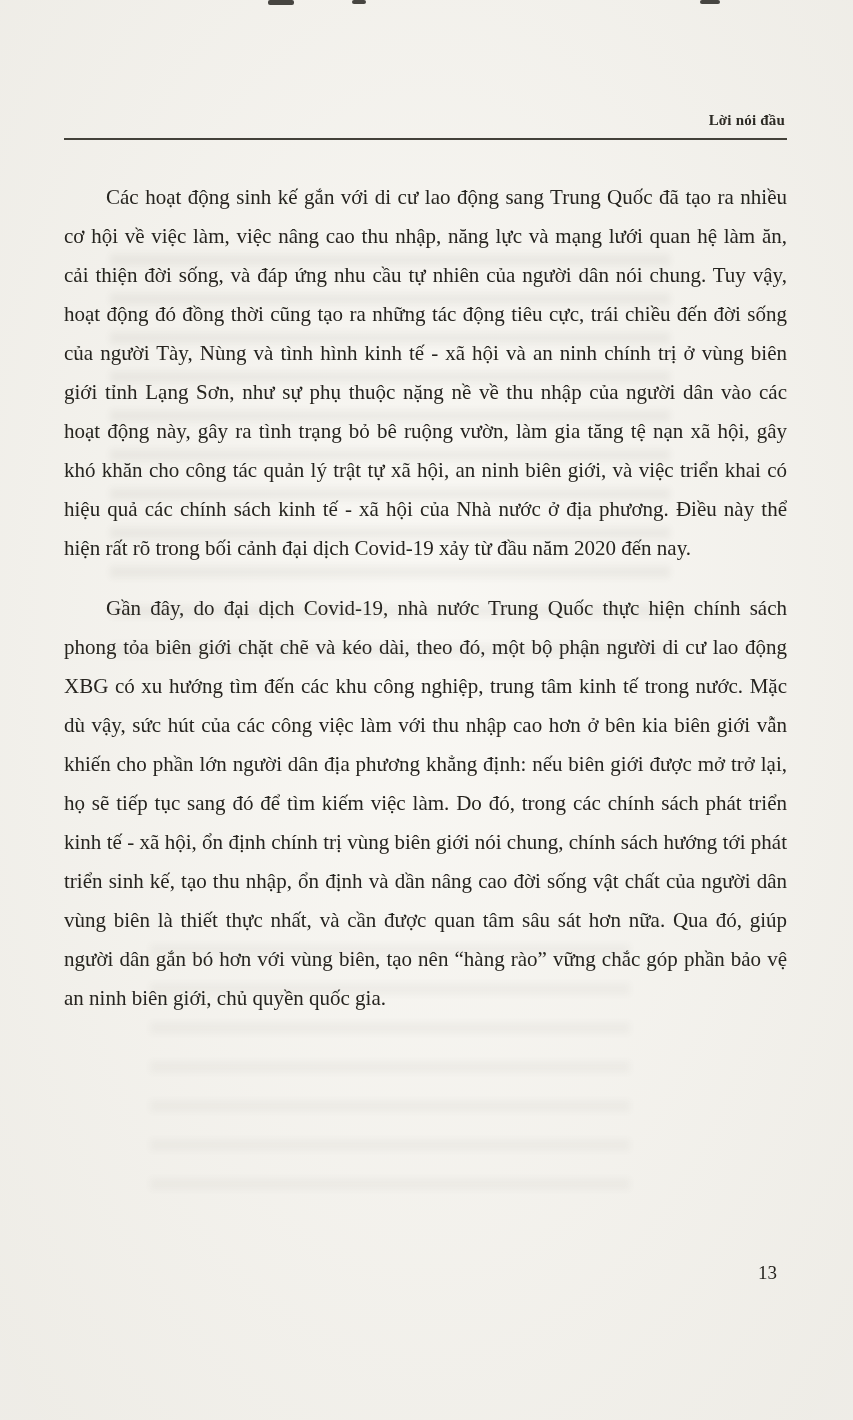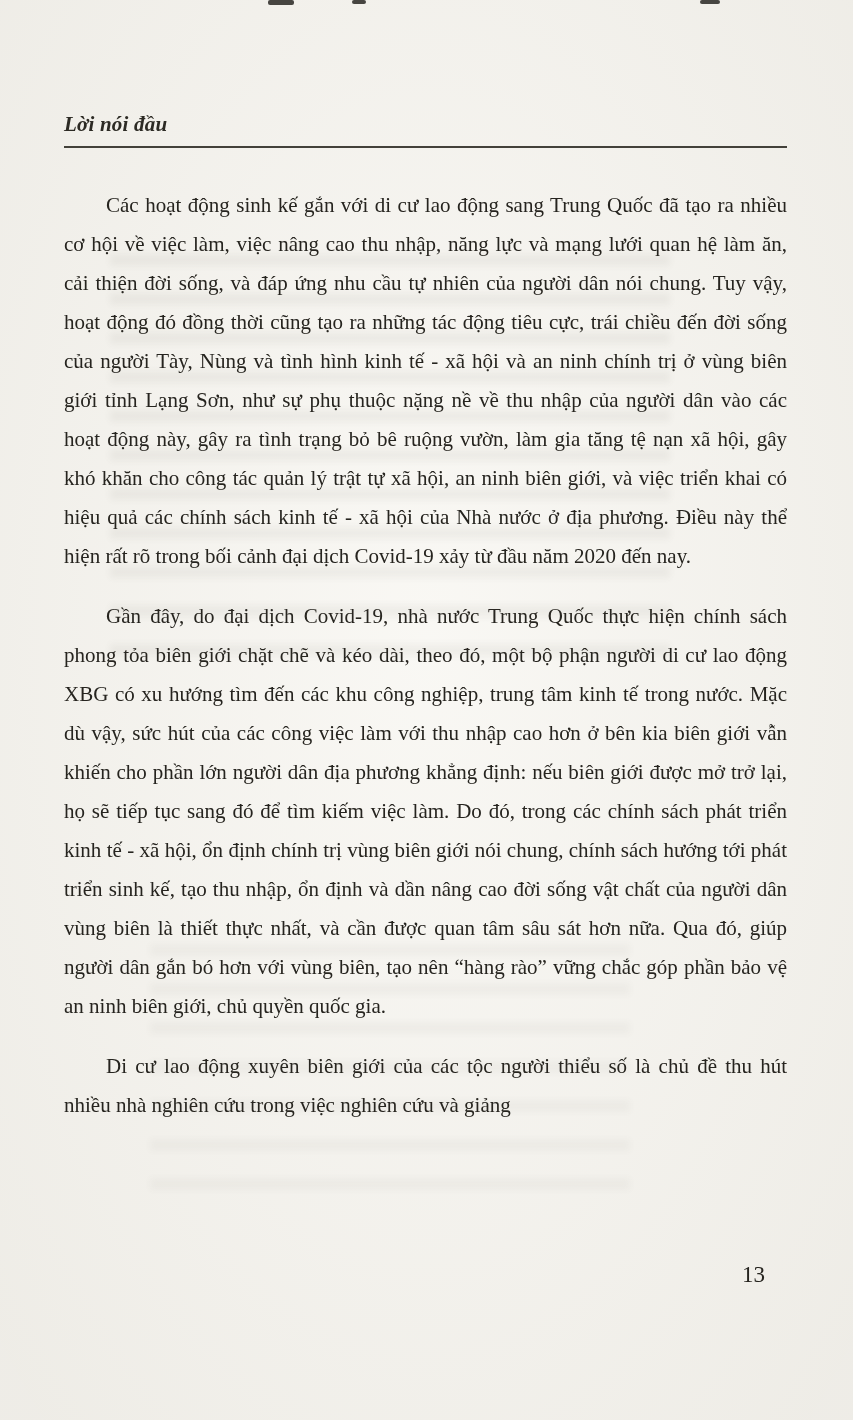--- a/index.html
+++ b/index.html
@@ -14,23 +14,23 @@
     margin: 0 auto;
     background: #f6f4ee;
     background-image: radial-gradient(ellipse at 50% 45%, rgba(255,255,255,0.35), rgba(0,0,0,0.03) 95%);
     box-sizing: border-box;
     padding: 112px 66px 0 64px;
     font-family: "Liberation Serif", serif;
     color: #26241f;
     overflow: hidden;
   }
   .running-header {
-    font-style: italic;
+    text-align: right;
     font-weight: bold;
-    font-size: 21px;
+    font-size: 15px;
     letter-spacing: 0.2px;
     color: #2c2a24;
     padding-right: 2px;
   }
   .header-rule {
     margin-top: 9px;
     border: 0;
     border-top: 2px solid #43413a;
     height: 0;
   }
@@ -41,22 +41,22 @@
     margin: 0 0 21px 0;
     font-size: 21px;
     line-height: 39px;
     text-align: justify;
     text-indent: 42px;
     color: #26241f;
   }
   .page-number {
     position: absolute;
     top: 1262px;
-    right: 88px;
-    font-size: 23px;
+    right: 76px;
+    font-size: 19px;
     color: #26241f;
   }
   
   .bleed {
     position: absolute;
     filter: blur(3px);
     opacity: 0.06;
     background: repeating-linear-gradient(
       180deg,
       transparent 0 14px,
@@ -89,18 +89,17 @@
   <div class="bleed bleed-1"></div>
   <div class="bleed bleed-2"></div>
 
   <div class="running-header">Lời nói đầu</div>
 
   <hr class="header-rule">
 
   <div class="page-body">
     <p>Các hoạt động sinh kế gắn với di cư lao động sang Trung Quốc đã tạo ra nhiều cơ hội về việc làm, việc nâng cao thu nhập, năng lực và mạng lưới quan hệ làm ăn, cải thiện đời sống, và đáp ứng nhu cầu tự nhiên của người dân nói chung. Tuy vậy, hoạt động đó đồng thời cũng tạo ra những tác động tiêu cực, trái chiều đến đời sống của người Tày, Nùng và tình hình kinh tế - xã hội và an ninh chính trị ở vùng biên giới tỉnh Lạng Sơn, như sự phụ thuộc nặng nề về thu nhập của người dân vào các hoạt động này, gây ra tình trạng bỏ bê ruộng vườn, làm gia tăng tệ nạn xã hội, gây khó khăn cho công tác quản lý trật tự xã hội, an ninh biên giới, và việc triển khai có hiệu quả các chính sách kinh tế - xã hội của Nhà nước ở địa phương. Điều này thể hiện rất rõ trong bối cảnh đại dịch Covid-19 xảy từ đầu năm 2020 đến nay.</p>
     <p>Gần đây, do đại dịch Covid-19, nhà nước Trung Quốc thực hiện chính sách phong tỏa biên giới chặt chẽ và kéo dài, theo đó, một bộ phận người di cư lao động XBG có xu hướng tìm đến các khu công nghiệp, trung tâm kinh tế trong nước. Mặc dù vậy, sức hút của các công việc làm với thu nhập cao hơn ở bên kia biên giới vẫn khiến cho phần lớn người dân địa phương khẳng định: nếu biên giới được mở trở lại, họ sẽ tiếp tục sang đó để tìm kiếm việc làm. Do đó, trong các chính sách phát triển kinh tế - xã hội, ổn định chính trị vùng biên giới nói chung, chính sách hướng tới phát triển sinh kế, tạo thu nhập, ổn định và dần nâng cao đời sống vật chất của người dân vùng biên là thiết thực nhất, và cần được quan tâm sâu sát hơn nữa. Qua đó, giúp người dân gắn bó hơn với vùng biên, tạo nên “hàng rào” vững chắc góp phần bảo vệ an ninh biên giới, chủ quyền quốc gia.</p>
-    <p>Di cư lao động xuyên biên giới của các tộc người thiểu số là chủ đề thu hút nhiều nhà nghiên cứu trong việc nghiên cứu và giảng</p>
   </div>
 
   <div class="page-number">13</div>
 
 </div>
 
 </body></html>

